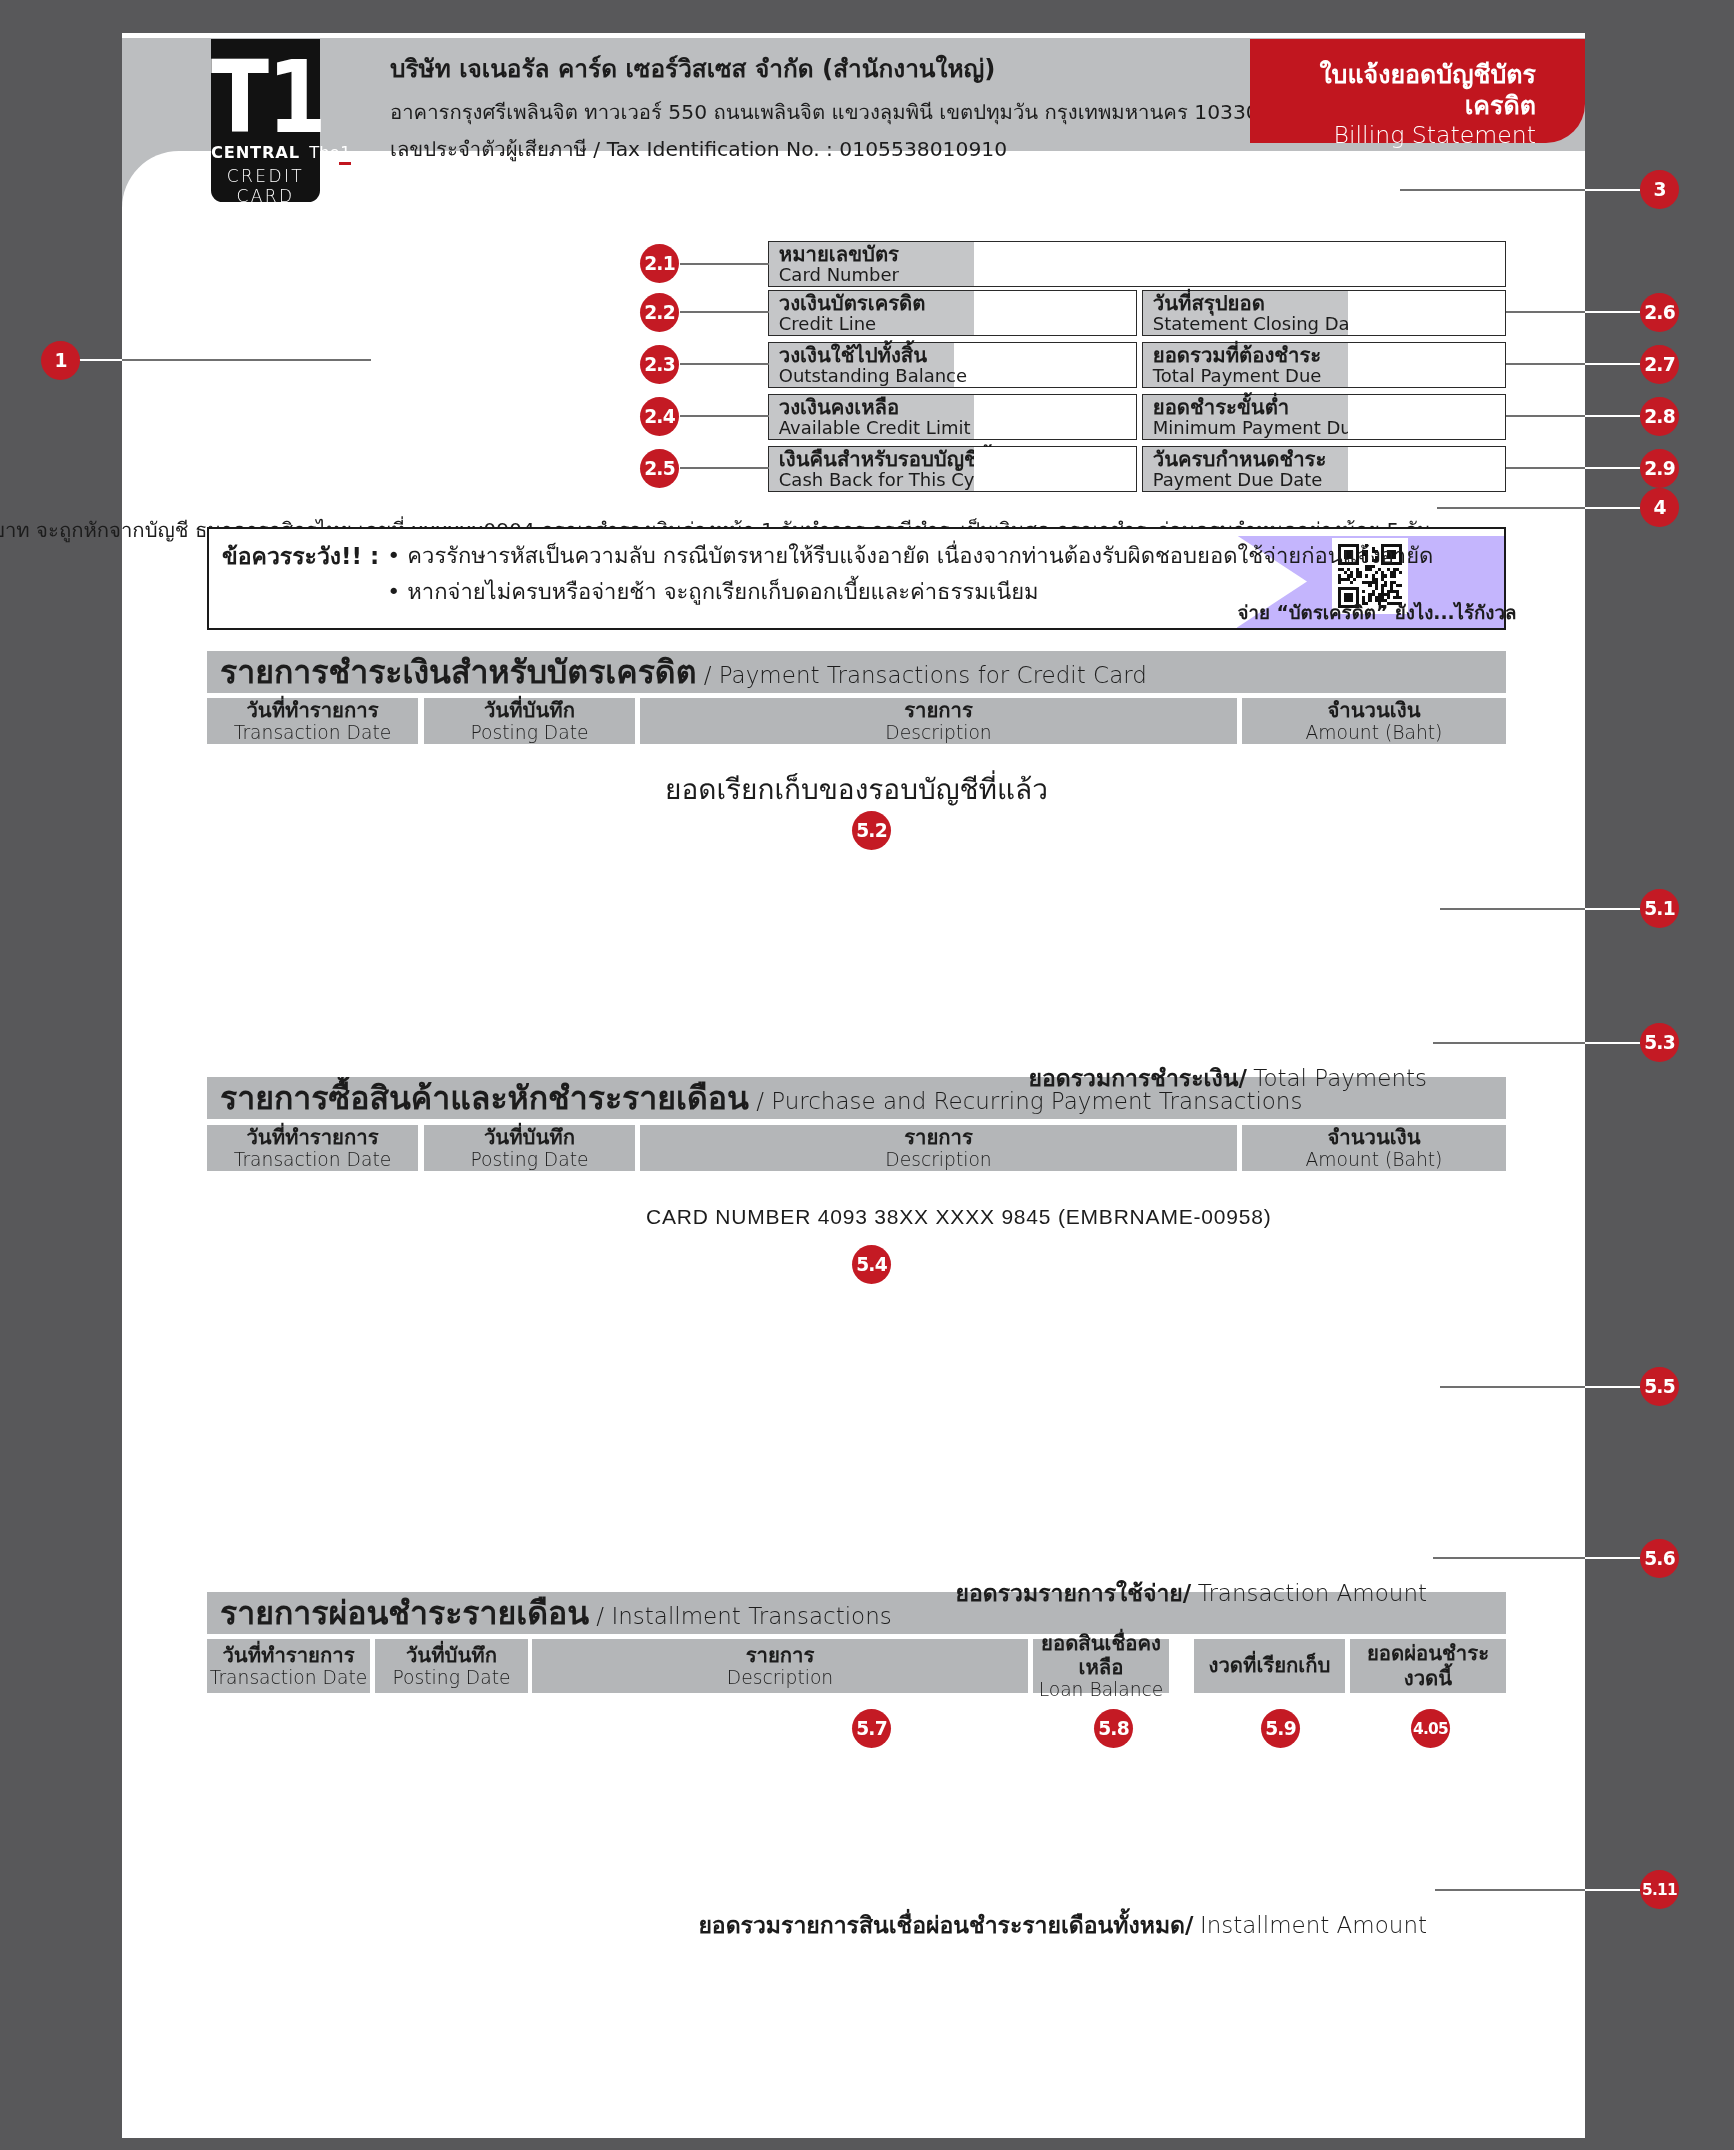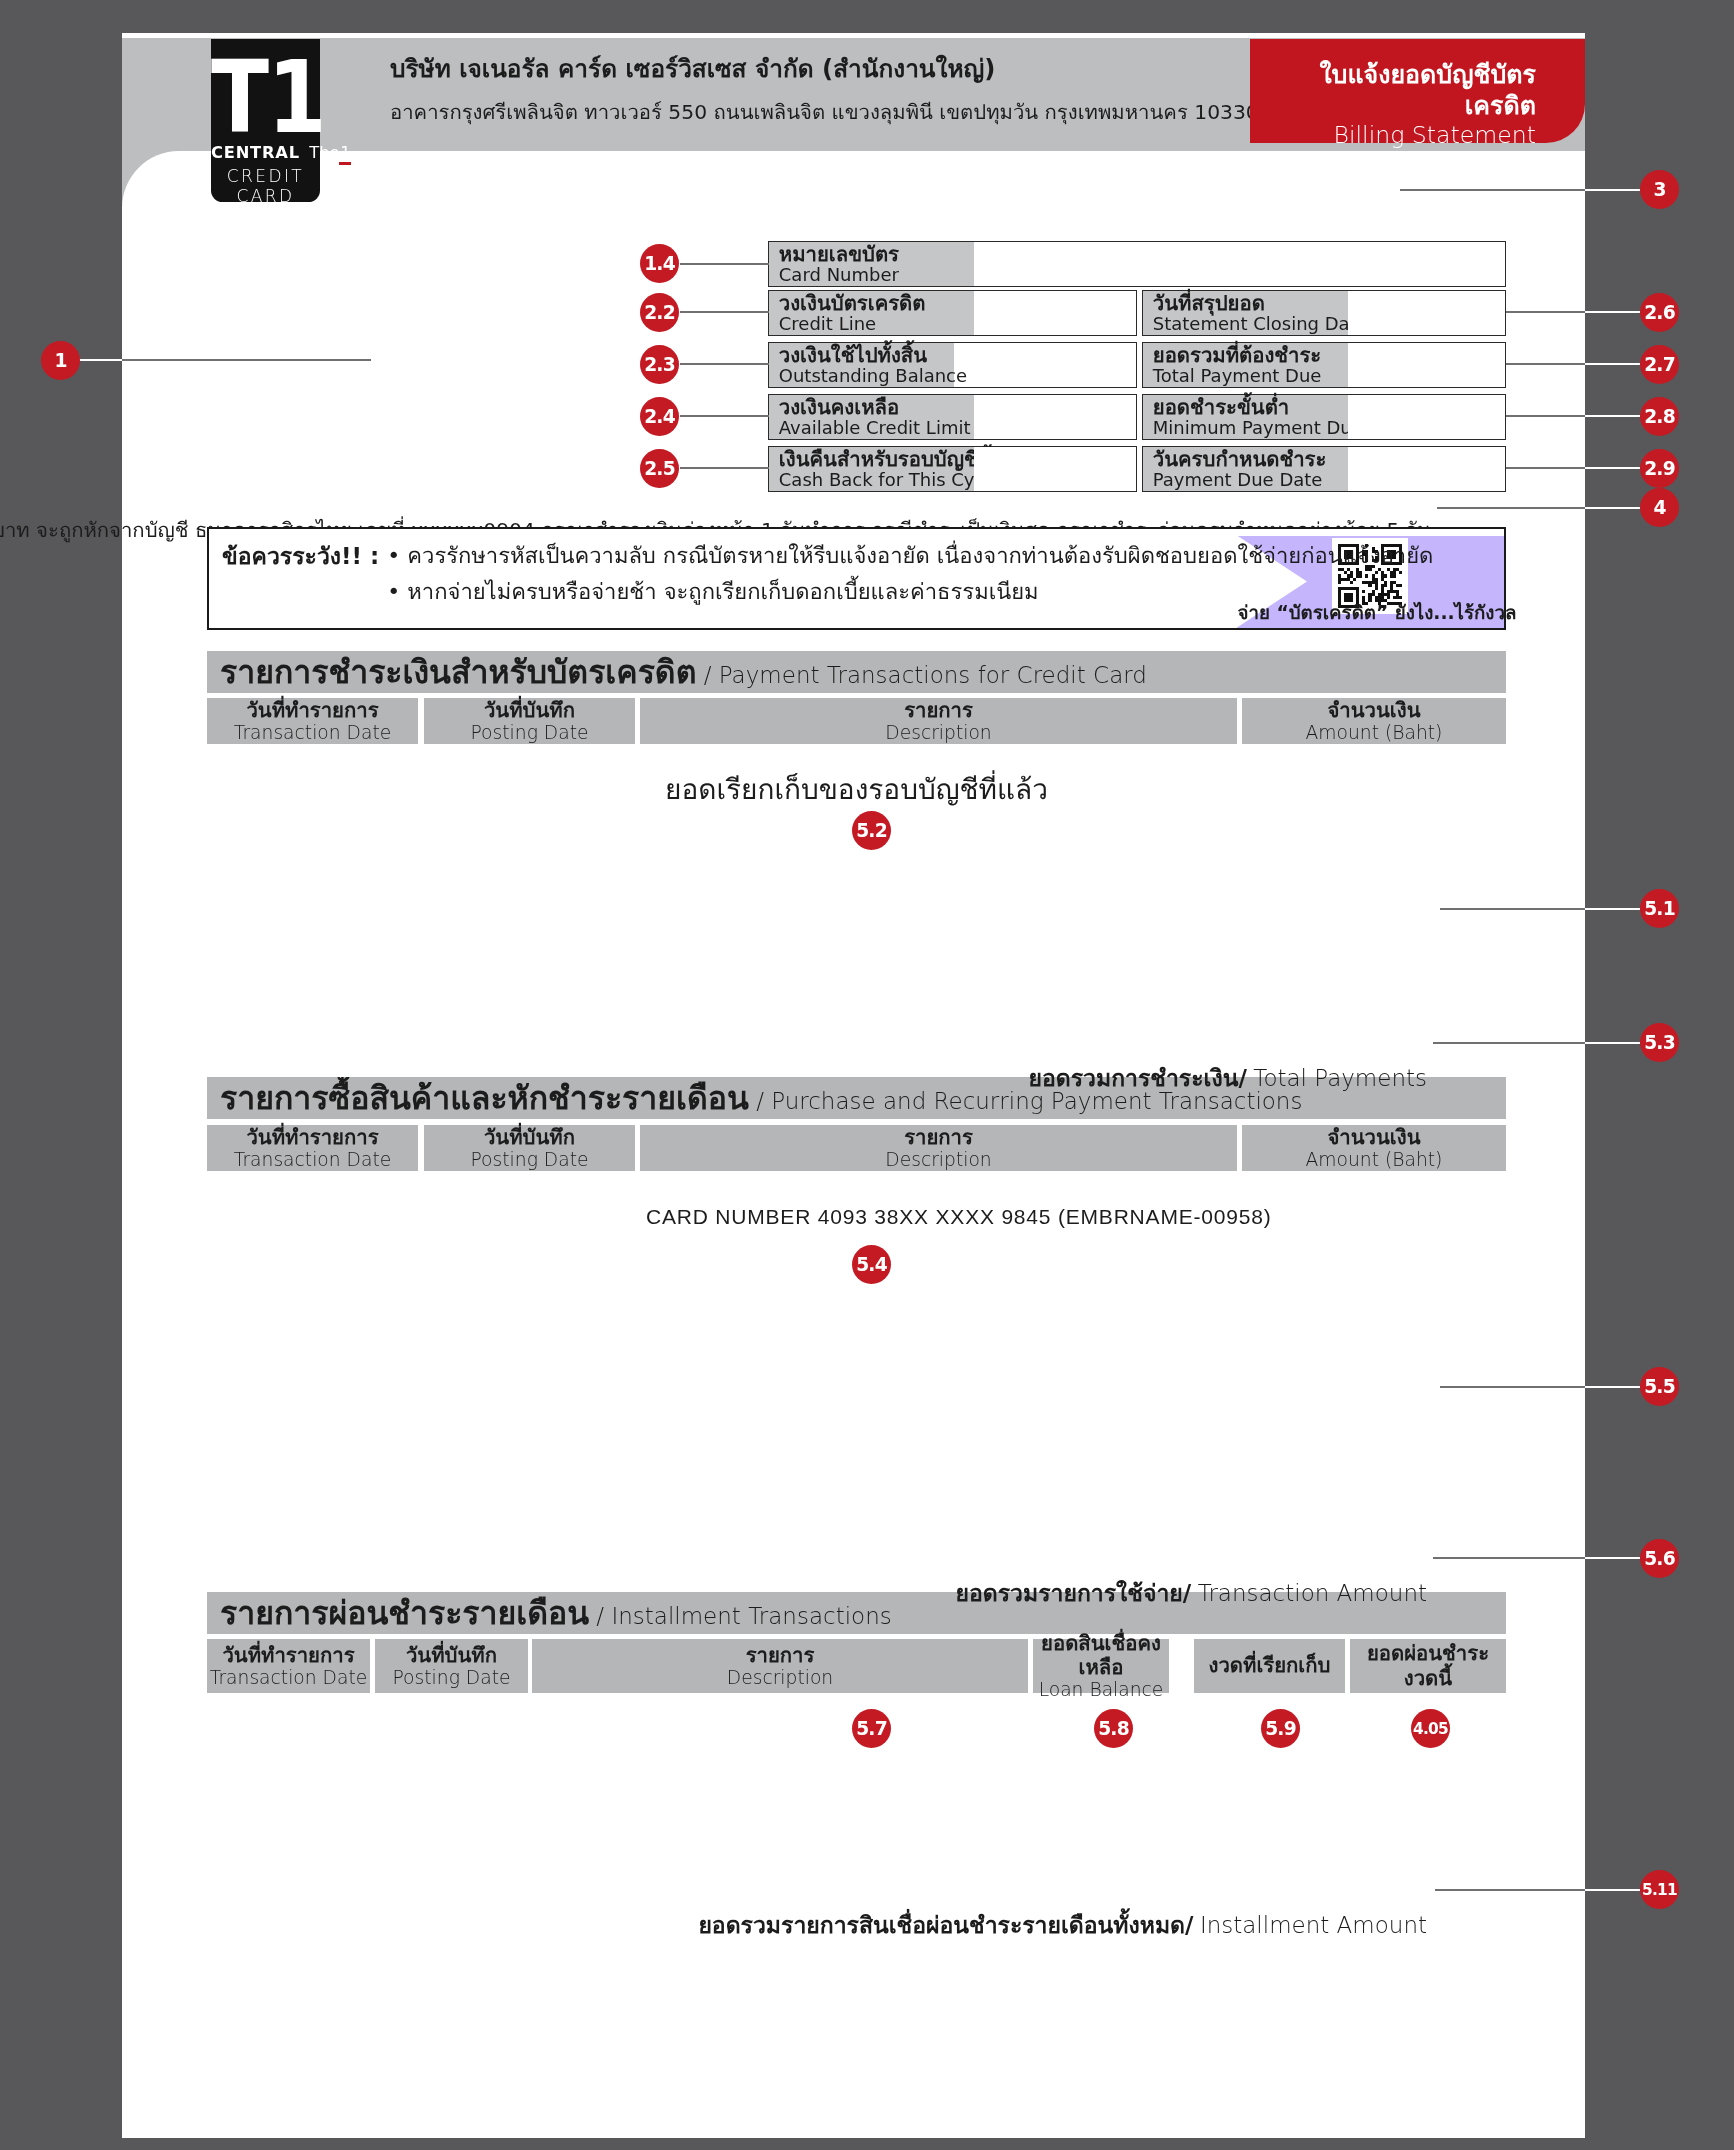--- a/index.html
+++ b/index.html
@@ -86,20 +86,21 @@
       <div class="row2">
         <span class="central">CENTRAL</span>
         <span class="the">The</span><span class="one">1</span>
       </div>
       <div class="cc">CREDIT CARD</div>
     </div>
 
     <div class="company">
       <div class="l1">บริษัท เจเนอรัล คาร์ด เซอร์วิสเซส จำกัด (สำนักงานใหญ่)</div>
       <div class="l2">อาคารกรุงศรีเพลินจิต ทาวเวอร์ 550 ถนนเพลินจิต แขวงลุมพินี เขตปทุมวัน กรุงเทพมหานคร 10330</div>
+      <div class="l3">เลขประจำตัวผู้เสียภาษี / Tax Identification No. : 0105538010910</div>
     </div>
 
     <div class="redbox">
       <div class="tth">ใบแจ้งยอดบัญชีบัตรเครดิต</div>
       <div class="ten">Billing Statement</div>
     </div>
 
     <div id="summary-rows">
         <div class="fbox" style="left: 646px; top: 208px; width: 738px; height: 46px;">
           <div class="flabel" style="width: 205px;">
@@ -494,21 +495,21 @@
       <div class="ln" style="left: 1585px; top: 363px; width: 55px; background: rgb(255, 255, 255);"></div>
       <div class="ln" style="left: 1585px; top: 415px; width: 55px; background: rgb(255, 255, 255);"></div>
       <div class="ln" style="left: 1585px; top: 467px; width: 55px; background: rgb(255, 255, 255);"></div>
       <div class="ln" style="left: 1585px; top: 507px; width: 55px; background: rgb(255, 255, 255);"></div>
       <div class="ln" style="left: 1585px; top: 908px; width: 55px; background: rgb(255, 255, 255);"></div>
       <div class="ln" style="left: 1585px; top: 1042px; width: 55px; background: rgb(255, 255, 255);"></div>
       <div class="ln" style="left: 1585px; top: 1386px; width: 55px; background: rgb(255, 255, 255);"></div>
       <div class="ln" style="left: 1585px; top: 1557px; width: 55px; background: rgb(255, 255, 255);"></div>
       <div class="ln" style="left: 1585px; top: 1889px; width: 55px; background: rgb(255, 255, 255);"></div>
       <div class="co" style="left: 41px; top: 341px;">1</div>
-      <div class="co" style="left: 640px; top: 244px;">1.4</div>
+      <div class="co" style="left: 640px; top: 244px;">2.1</div>
       <div class="co" style="left: 640px; top: 293px;">2.2</div>
       <div class="co" style="left: 640px; top: 345px;">2.3</div>
       <div class="co" style="left: 640px; top: 397px;">2.4</div>
       <div class="co" style="left: 640px; top: 449px;">2.5</div>
       <div class="co" style="left: 1640px; top: 293px;">2.6</div>
       <div class="co" style="left: 1640px; top: 345px;">2.7</div>
       <div class="co" style="left: 1640px; top: 397px;">2.8</div>
       <div class="co" style="left: 1640px; top: 449px;">2.9</div>
       <div class="co" style="left: 1640px; top: 170px;">3</div>
       <div class="co" style="left: 1640px; top: 488px;">4</div>

